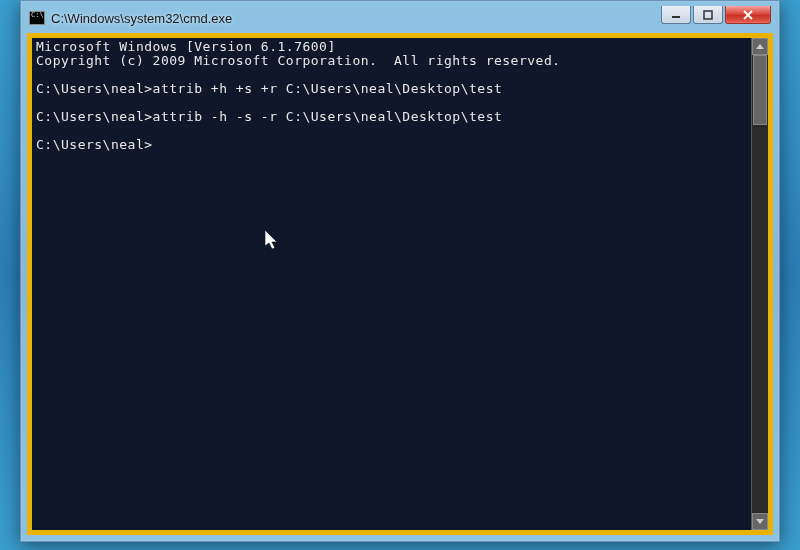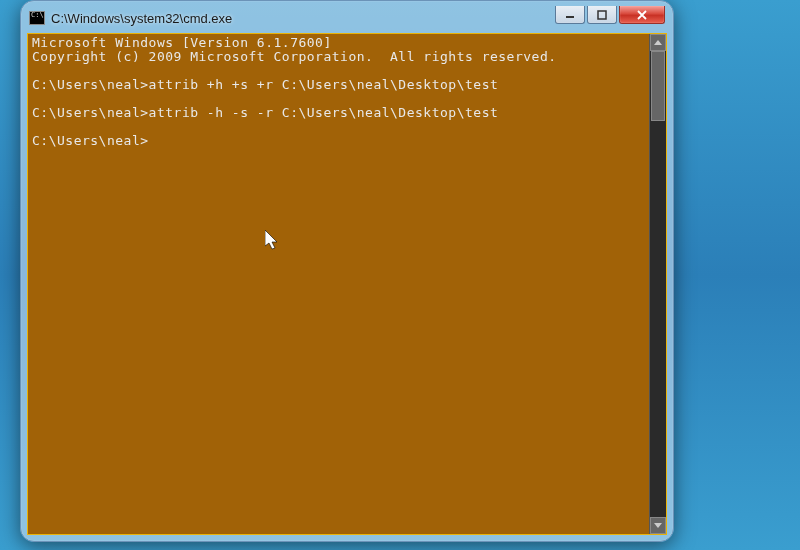--- a/index.html
+++ b/index.html
@@ -8,25 +8,25 @@
       height: 550px;
       background: linear-gradient(to bottom, #3a9ecf 0%, #2b7fb8 50%, #3a9ecf 100%);
       overflow: hidden;
       font-family: "Segoe UI", Tahoma, sans-serif;
       position: relative;
     }
     .window {
       position: absolute;
       left: 20px;
       top: 0;
-      width: 654px;
+      width: 760px;
       height: 542px;
       background: rgba(200, 220, 240, 0.6);
       border: 1px solid #6b93b8;
-      border-radius: 14px;
+      border-radius: 1px;
       box-shadow: 0 4px 20px rgba(0,0,0,0.5), inset 0 0 1px rgba(255,255,255,0.8);
       padding: 6px;
       display: flex;
       flex-direction: column;
     }
     .titlebar {
       height: 22px;
       display: flex;
       align-items: center;
       padding: 0 2px;
@@ -77,22 +77,22 @@
       box-shadow: inset 0 0 1px rgba(255,255,255,0.8);
     }
     .win-btn.close {
       width: 46px;
       background: linear-gradient(to bottom, #f5a09a, #d94b3e 45%, #c83125 55%, #e8604f);
       border-color: #9a3028;
     }
     .win-btn svg { display: block; }
     .console {
       flex: 1;
-      background: #a16207;
-      border: 1px solid #eab308;
+      background: #0f172a;
+      border: 5px solid #eab308;
       position: relative;
       overflow: hidden;
       display: flex;
     }
     .console-body {
       flex: 1;
       padding: 2px 4px;
       font-family: "Lucida Console", "Consolas", monospace;
       font-size: 13px;
       line-height: 14px;

